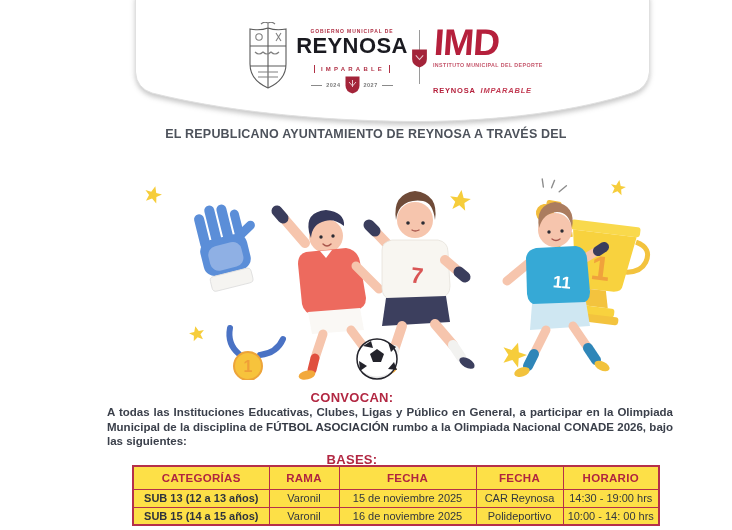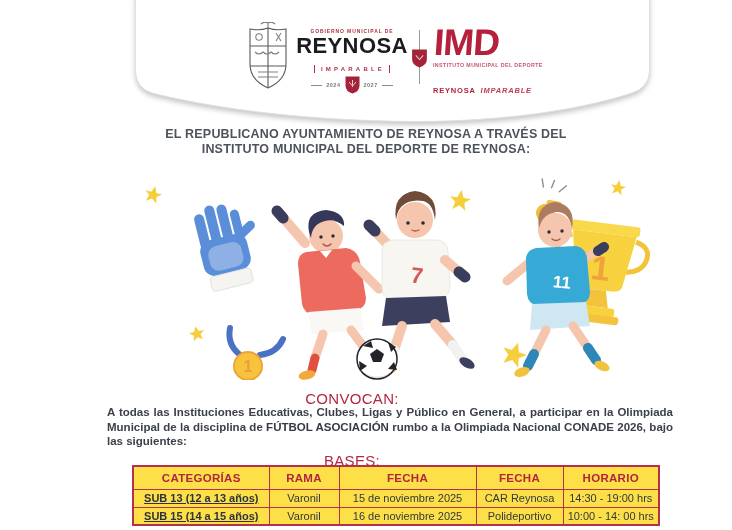--- a/index.html
+++ b/index.html
@@ -39,38 +39,38 @@
 
   
   .intro-title { left:0; top:127px; width:732px; text-align:center;
                  font-size:12.5px; font-weight:800; color:#4d525b;
                  letter-spacing:.2px; line-height:15px; z-index:2; }
 
   
   .illu { left:130px; top:168px; width:530px; height:212px; z-index:2; }
 
   
-  .red-label { width:704px; left:0; text-align:center; font-size:15px; font-weight:400;
+  .red-label { width:704px; left:0; text-align:center; font-size:13px; font-weight:700;
                color:#b22742; letter-spacing:.3px; z-index:2; }
   .convocan { top:390px; }
   .bases    { top:452px; }
 
   
   .body-par { left:107px; top:405px; width:566px; text-align:justify;
               font-size:11.5px; line-height:14.6px; color:#3b404b; font-weight:600; z-index:2; }
   .body-par .bold { font-weight:800; color:#343944;margin-top:8px; }
 
   
   .conv-table-wrap { left:132px; top:465px; z-index:2; }
   table.conv { border-collapse:collapse; table-layout:fixed; width:526px;
                border:2px solid #b5304a; background:#fde047; }
   table.conv th, table.conv td { border:1px solid #b5304a; text-align:center; vertical-align:middle; }
   table.conv th { height:23px; font-size:11.5px; font-weight:800; color:#b02540; letter-spacing:.3px; }
   table.conv td { height:18px; font-size:11px; color:#33373f; }
-  table.conv td.c0 { font-weight:700; color:#2e323c;text-decoration:underline; }
+  table.conv td.c0 { font-weight:700; color:#2e323c; }
 </style>
 </head>
 <body>
 
 <div class="page">
 
   <svg class="abs banner-svg" viewBox="0 0 732 132">
     <path class="ribbon-path" d="M135.5,-4 L135.5,72 Q136.5,88 152,93 C240,115 345,121.5 420,121.5 C505,121 580,110 632,93 Q648,88 649.5,72 L649.5,-4 Z"></path>
   </svg>
 
@@ -112,21 +112,20 @@
     <div class="imd-big">IMD</div>
     <div class="imd-sub">INSTITUTO MUNICIPAL DEL DEPORTE</div>
     <div class="imd-brand">
       <span class="b1">REYNOSA</span>
       <span class="b2">IMPARABLE</span>
     </div>
   </div>
 
   <div class="abs intro-title">
     <div>EL REPUBLICANO AYUNTAMIENTO DE REYNOSA A TRAVÉS DEL</div>
-    <div>INSTITUTO MUNICIPAL DEL DEPORTE DE REYNOSA:</div>
   </div>
 
   <svg class="abs illu" viewBox="0 0 530 212">
 
     <g fill="#f6cd3b">
       <path transform="translate(23,27) scale(0.9) rotate(15)" d="M0,-10 L2.9,-3.1 L9.5,-3.1 L4.2,1.2 L5.9,8.1 L0,4 L-5.9,8.1 L-4.2,1.2 L-9.5,-3.1 L-2.9,-3.1 Z"></path>
       <path transform="translate(67,166) scale(0.8) rotate(-12)" d="M0,-10 L2.9,-3.1 L9.5,-3.1 L4.2,1.2 L5.9,8.1 L0,4 L-5.9,8.1 L-4.2,1.2 L-9.5,-3.1 L-2.9,-3.1 Z"></path>
       <path transform="translate(330,33) scale(1.1) rotate(8)" d="M0,-10 L2.9,-3.1 L9.5,-3.1 L4.2,1.2 L5.9,8.1 L0,4 L-5.9,8.1 L-4.2,1.2 L-9.5,-3.1 L-2.9,-3.1 Z"></path>
       <path transform="translate(384,187) scale(1.3) rotate(18)" d="M0,-10 L2.9,-3.1 L9.5,-3.1 L4.2,1.2 L5.9,8.1 L0,4 L-5.9,8.1 L-4.2,1.2 L-9.5,-3.1 L-2.9,-3.1 Z"></path>
       <path transform="translate(488,20) scale(0.8) rotate(10)" d="M0,-10 L2.9,-3.1 L9.5,-3.1 L4.2,1.2 L5.9,8.1 L0,4 L-5.9,8.1 L-4.2,1.2 L-9.5,-3.1 L-2.9,-3.1 Z"></path>

